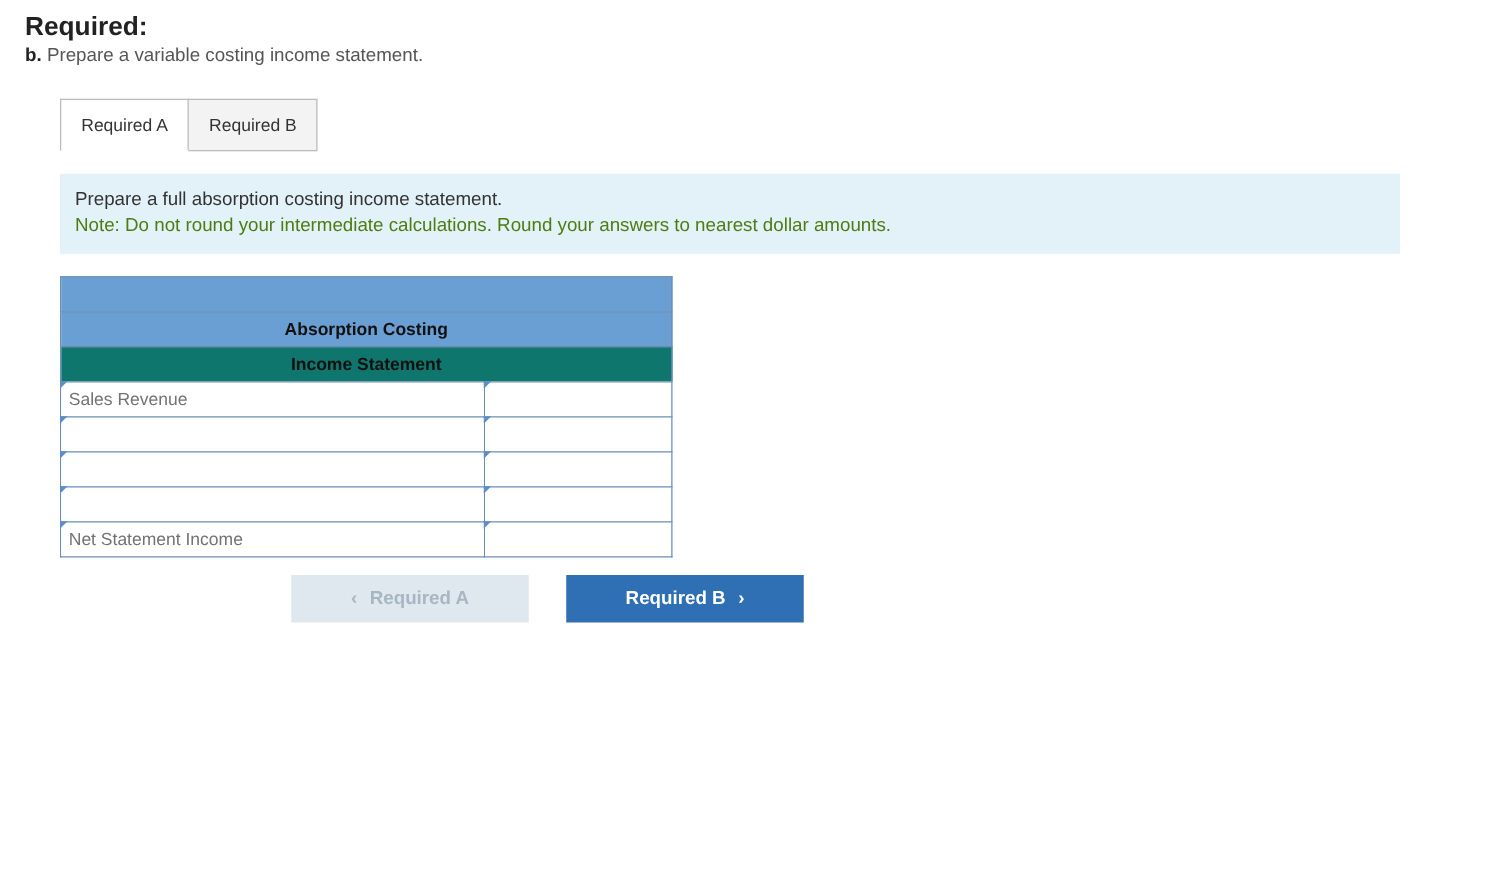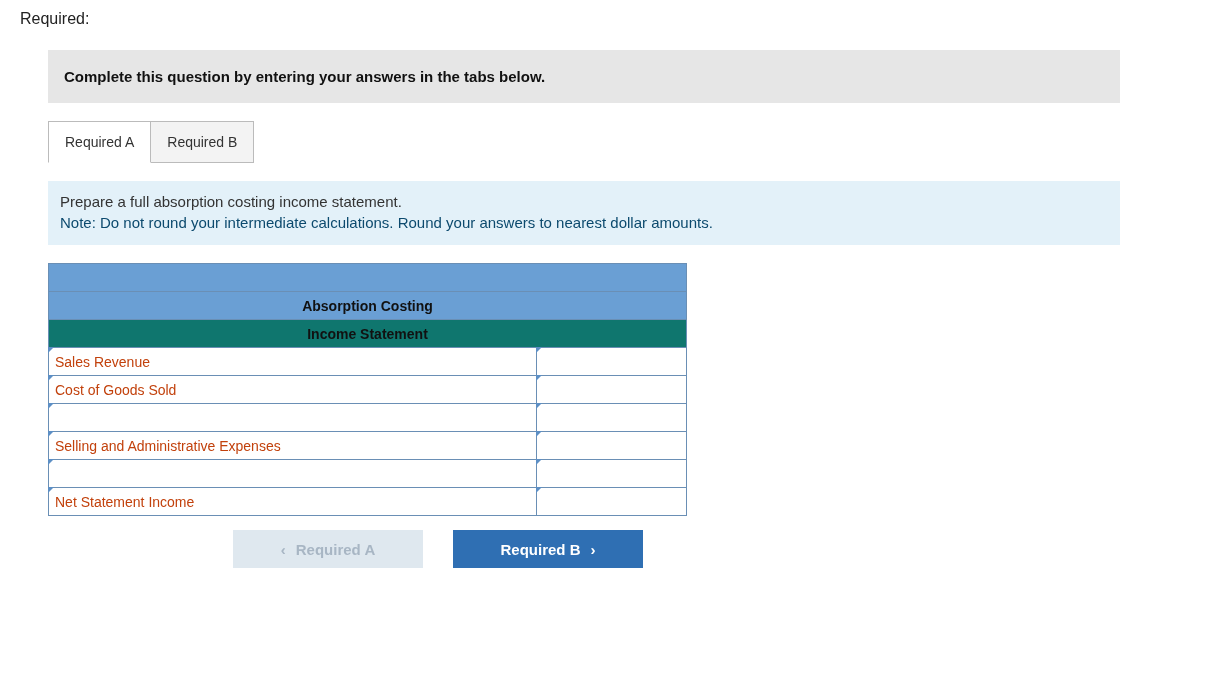--- a/index.html
+++ b/index.html
@@ -5,22 +5,22 @@
   * { box-sizing: border-box; }
   body {
     margin: 0;
     padding: 10px 20px;
     font-family: Arial, Helvetica, sans-serif;
     font-size: 14px;
     color: #333;
     background: #fff;
   }
   .required-header {
-    font-weight: normal;
-    font-size: 16px;
+    font-weight: bold;
+    font-size: 21px;
     margin-bottom: 0;
     color: #222;
   }
   .req-list {
     margin-bottom: 22px;
     color: #555;
     font-size: 15px;
     line-height: 1.5;
   }
   .req-list .label { font-weight: bold; color: #222; }
@@ -56,27 +56,27 @@
     background: #f3f3f3;
     margin-left: -1px;
   }
   .prompt-panel {
     background: #e3f1f9;
     padding: 10px 12px 12px 12px;
     margin-top: 18px;
     font-size: 15px;
     line-height: 1.4;
   }
-  .prompt-panel .note { color: #0c4a6e; }
+  .prompt-panel .note { color: #4d7c0f; }
   .table-wrap {
     margin-top: 18px;
   }
   table.statement {
     border-collapse: collapse;
-    width: 639px;
+    width: 490px;
   }
   table.statement td, table.statement th {
     border: 1px solid #6a8fb5;
     height: 28px;
     font-size: 14px;
     padding: 3px 6px;
   }
   .hdr-blank {
     background: #6a9fd4;
   }
@@ -87,21 +87,21 @@
     color: #111;
   }
   .hdr-sub {
     background: #0f766e;
     font-weight: bold;
     text-align: center;
     color: #111;
   }
   .row-label-cell {
     background: #fff;
-    color: #c2410c;
+    color: #737373;
     position: relative;
     padding-left: 6px;
     margin-top: 23px;
   }
   .row-value-cell {
     background: #fff;
     position: relative;
     width: 150px;
   }
   .corner-tick {
@@ -140,25 +140,28 @@
     cursor: pointer;
   }
   .chev { font-size: 15px; }
 </style>
 </head>
 <body>
 
 <div class="required-header">Required:</div>
 
 <div class="req-list">
+  <div>
+    <span class="label">b.</span>
+    <span>Prepare a variable costing income statement.</span>
+  </div>
 </div>
 
 <div class="content-wrap">
 
-  <div class="instruction-bar">Complete this question by entering your answers in the tabs below.</div>
 
   <div class="tabs-row">
     <div class="tab active">Required A</div>
     <div class="tab inactive">Required B</div>
   </div>
 
   <div class="prompt-panel">
     <div>Prepare a full absorption costing income statement.</div>
     <div class="note">Note: Do not round your intermediate calculations. Round your answers to nearest dollar amounts.</div>
   </div>
@@ -175,33 +178,27 @@
       <tr>
         <td class="hdr-sub" colspan="2">Income Statement</td>
       </tr>
       <tr>
         <td class="row-label-cell"><span class="corner-tick"></span><span>Sales Revenue</span></td>
         <td class="row-value-cell">
               <span class="corner-tick"></span>
             </td>
       </tr>
       <tr>
-        <td class="row-label-cell"><span class="corner-tick"></span><span>Cost of Goods Sold</span></td>
-        <td class="row-value-cell">
-              <span class="corner-tick"></span>
-            </td>
-      </tr>
-      <tr>
         <td class="row-label-cell"><span class="corner-tick"></span><span></span></td>
         <td class="row-value-cell">
               <span class="corner-tick"></span>
             </td>
       </tr>
       <tr>
-        <td class="row-label-cell"><span class="corner-tick"></span><span>Selling and Administrative Expenses</span></td>
+        <td class="row-label-cell"><span class="corner-tick"></span></td>
         <td class="row-value-cell">
               <span class="corner-tick"></span>
             </td>
       </tr>
       <tr>
         <td class="row-label-cell"><span class="corner-tick"></span><span></span></td>
         <td class="row-value-cell">
               <span class="corner-tick"></span>
             </td>
       </tr>

